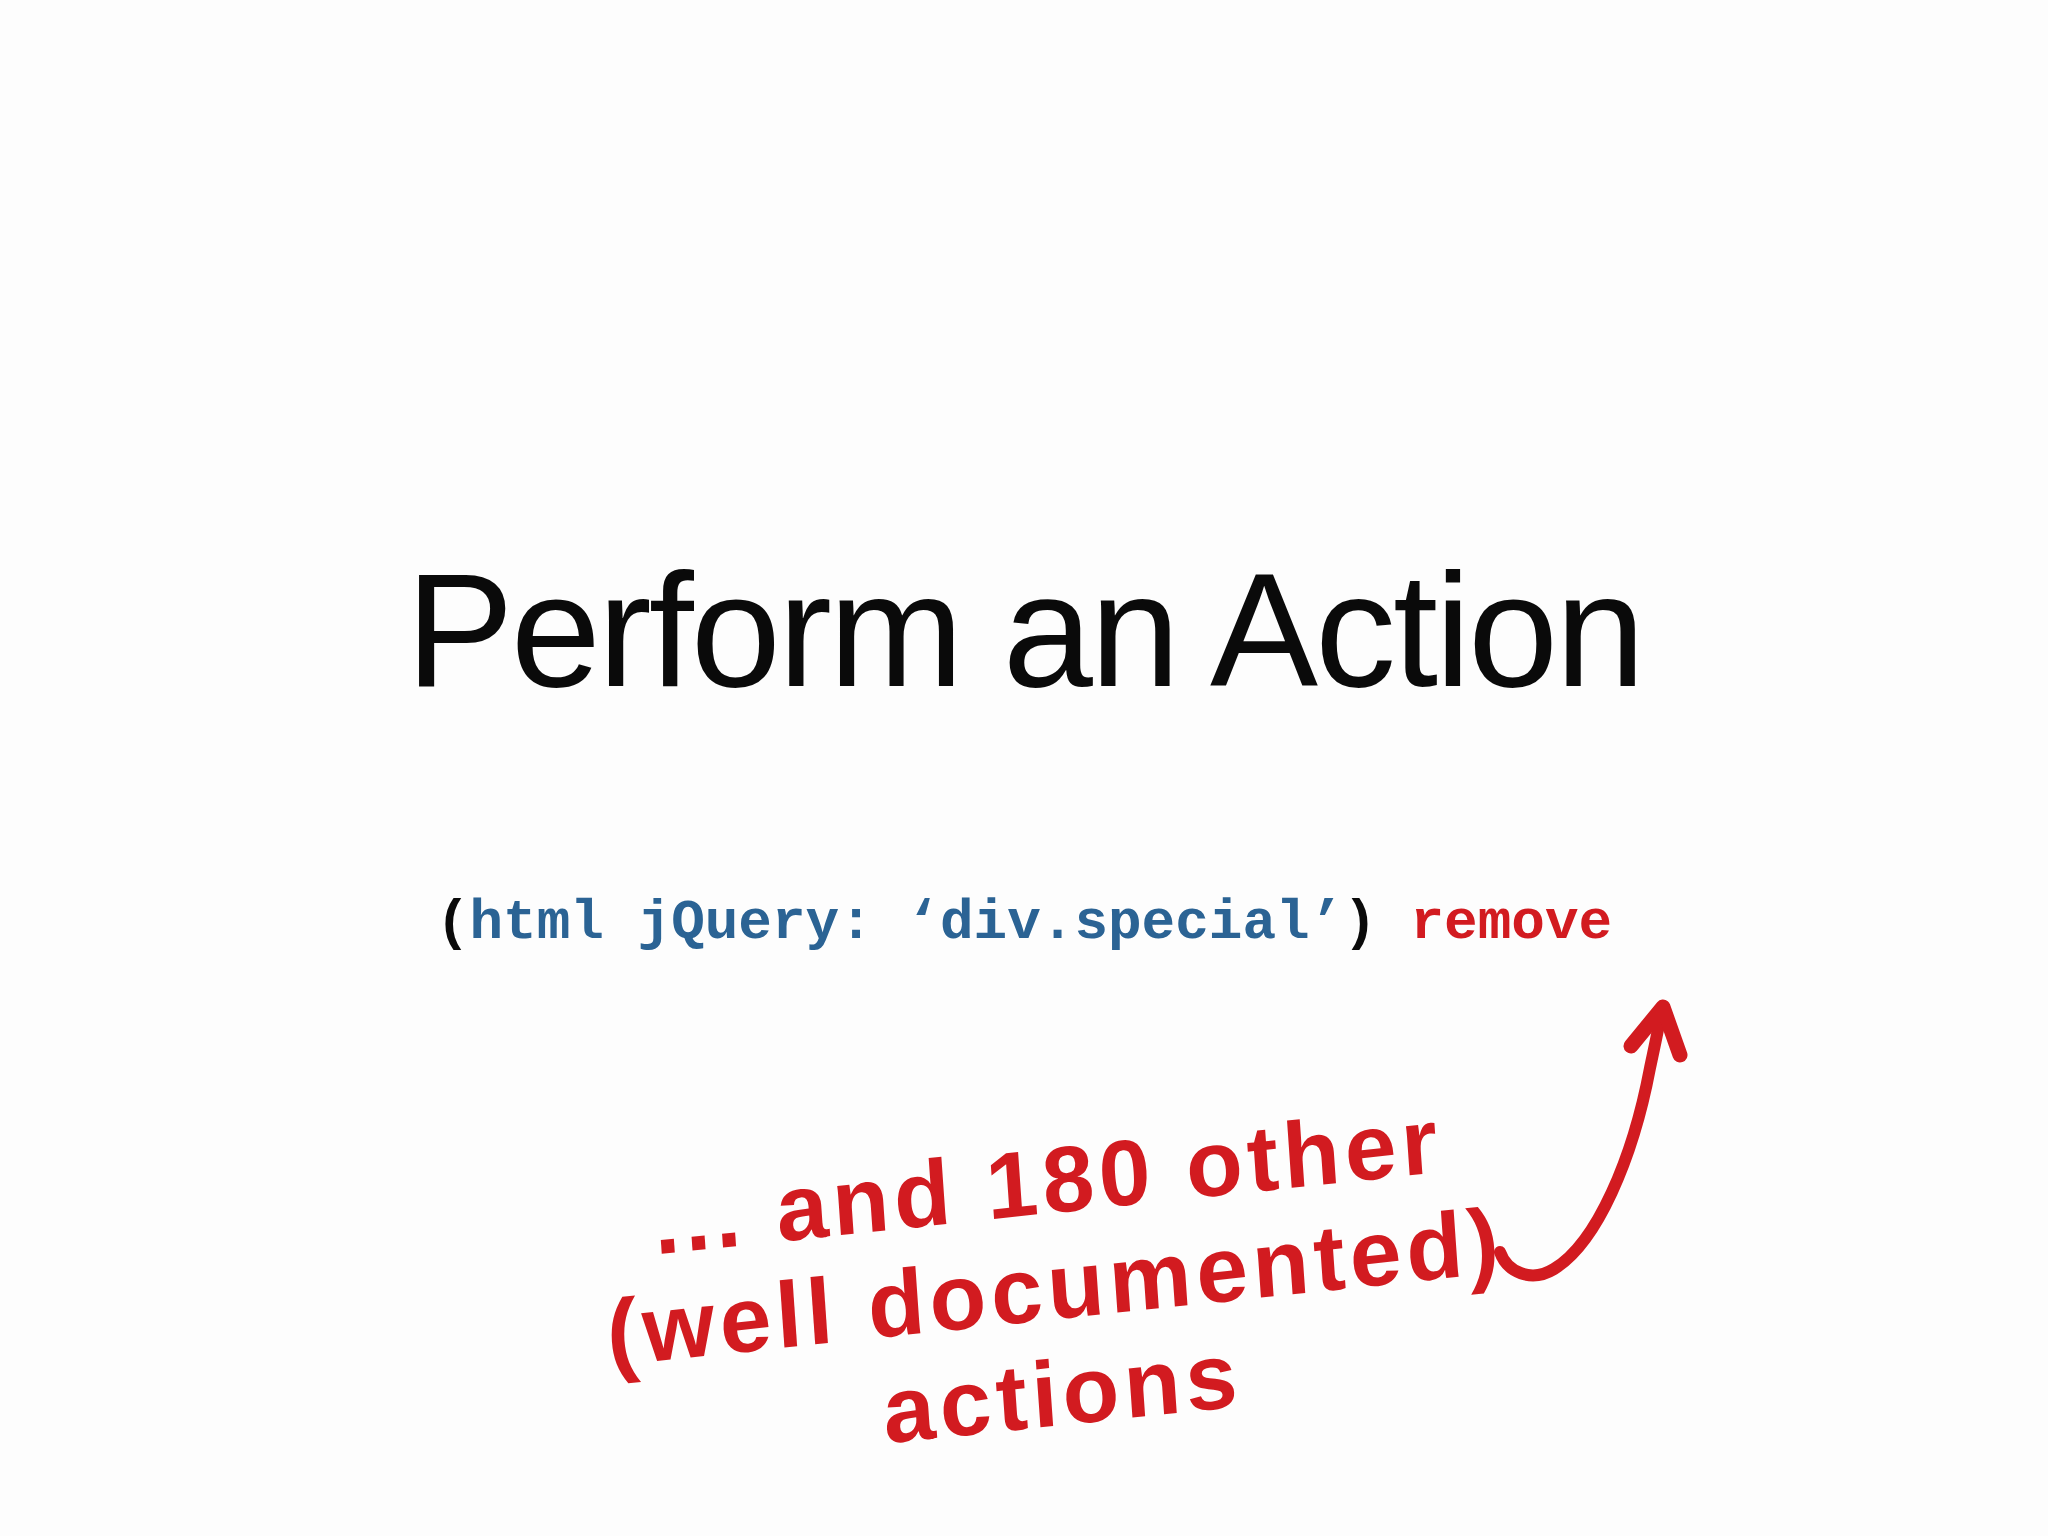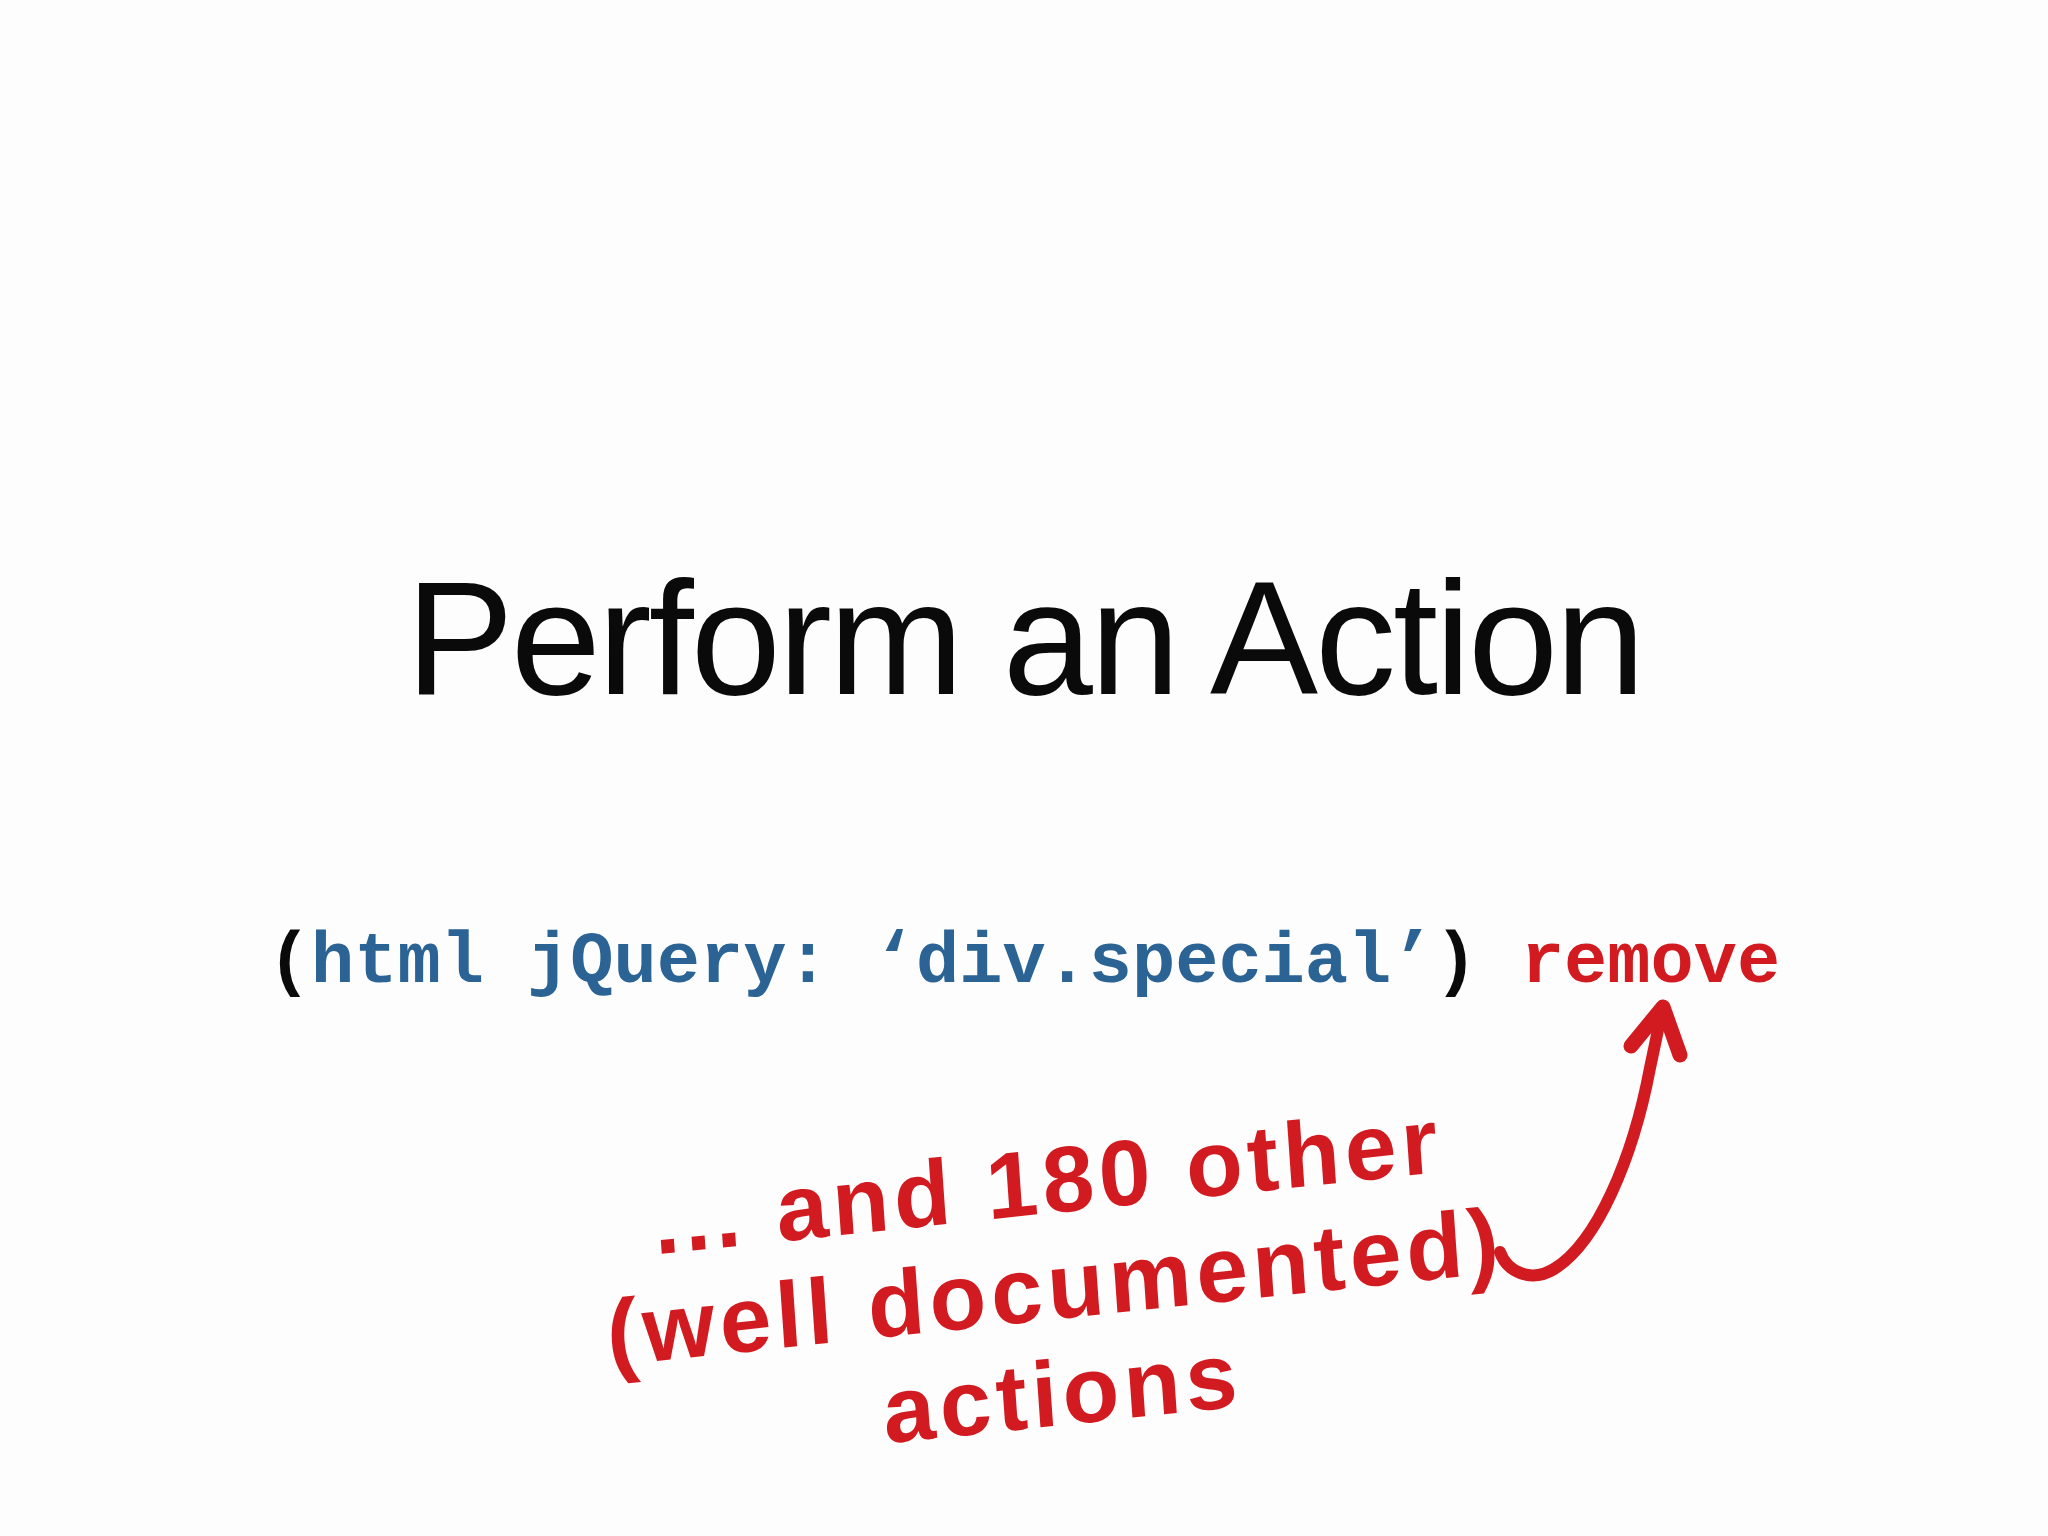--- a/index.html
+++ b/index.html
@@ -9,38 +9,38 @@
     height: 1536px;
     background: var(--background, #fdfdfd);
     overflow: hidden;
     font-family: "Liberation Sans", sans-serif;
   }
   .title {
     position: absolute;
     left: 0;
     right: 0;
     top: 545px;
-    margin: 12px;
+    margin: 4px;
     text-align: center;
     font-family: "Liberation Sans", sans-serif;
     font-weight: 400;
     font-size: 162px;
     line-height: 1;
     letter-spacing: -3px;
     color: var(--title-black, #0a0a0a);
   }
   .code-line {
     position: absolute;
     left: 0;
     right: 0;
-    top: 924px;
+    top: 893px;
     text-align: center;
     font-family: "Liberation Mono", "DejaVu Sans Mono", monospace;
     font-weight: 700;
-    font-size: 72px;
+    font-size: 56px;
     line-height: 1.1;
     white-space: pre;
     color: var(--title-black, #0a0a0a);
   }
   .code-paren { color: var(--title-black, #0a0a0a); }
   .code-selector { color: var(--selector-blue, #2b6394); }
   .code-action { color: var(--accent-red, #d21b20); }
   .annotation {
     position: absolute;
     left: 395px;

